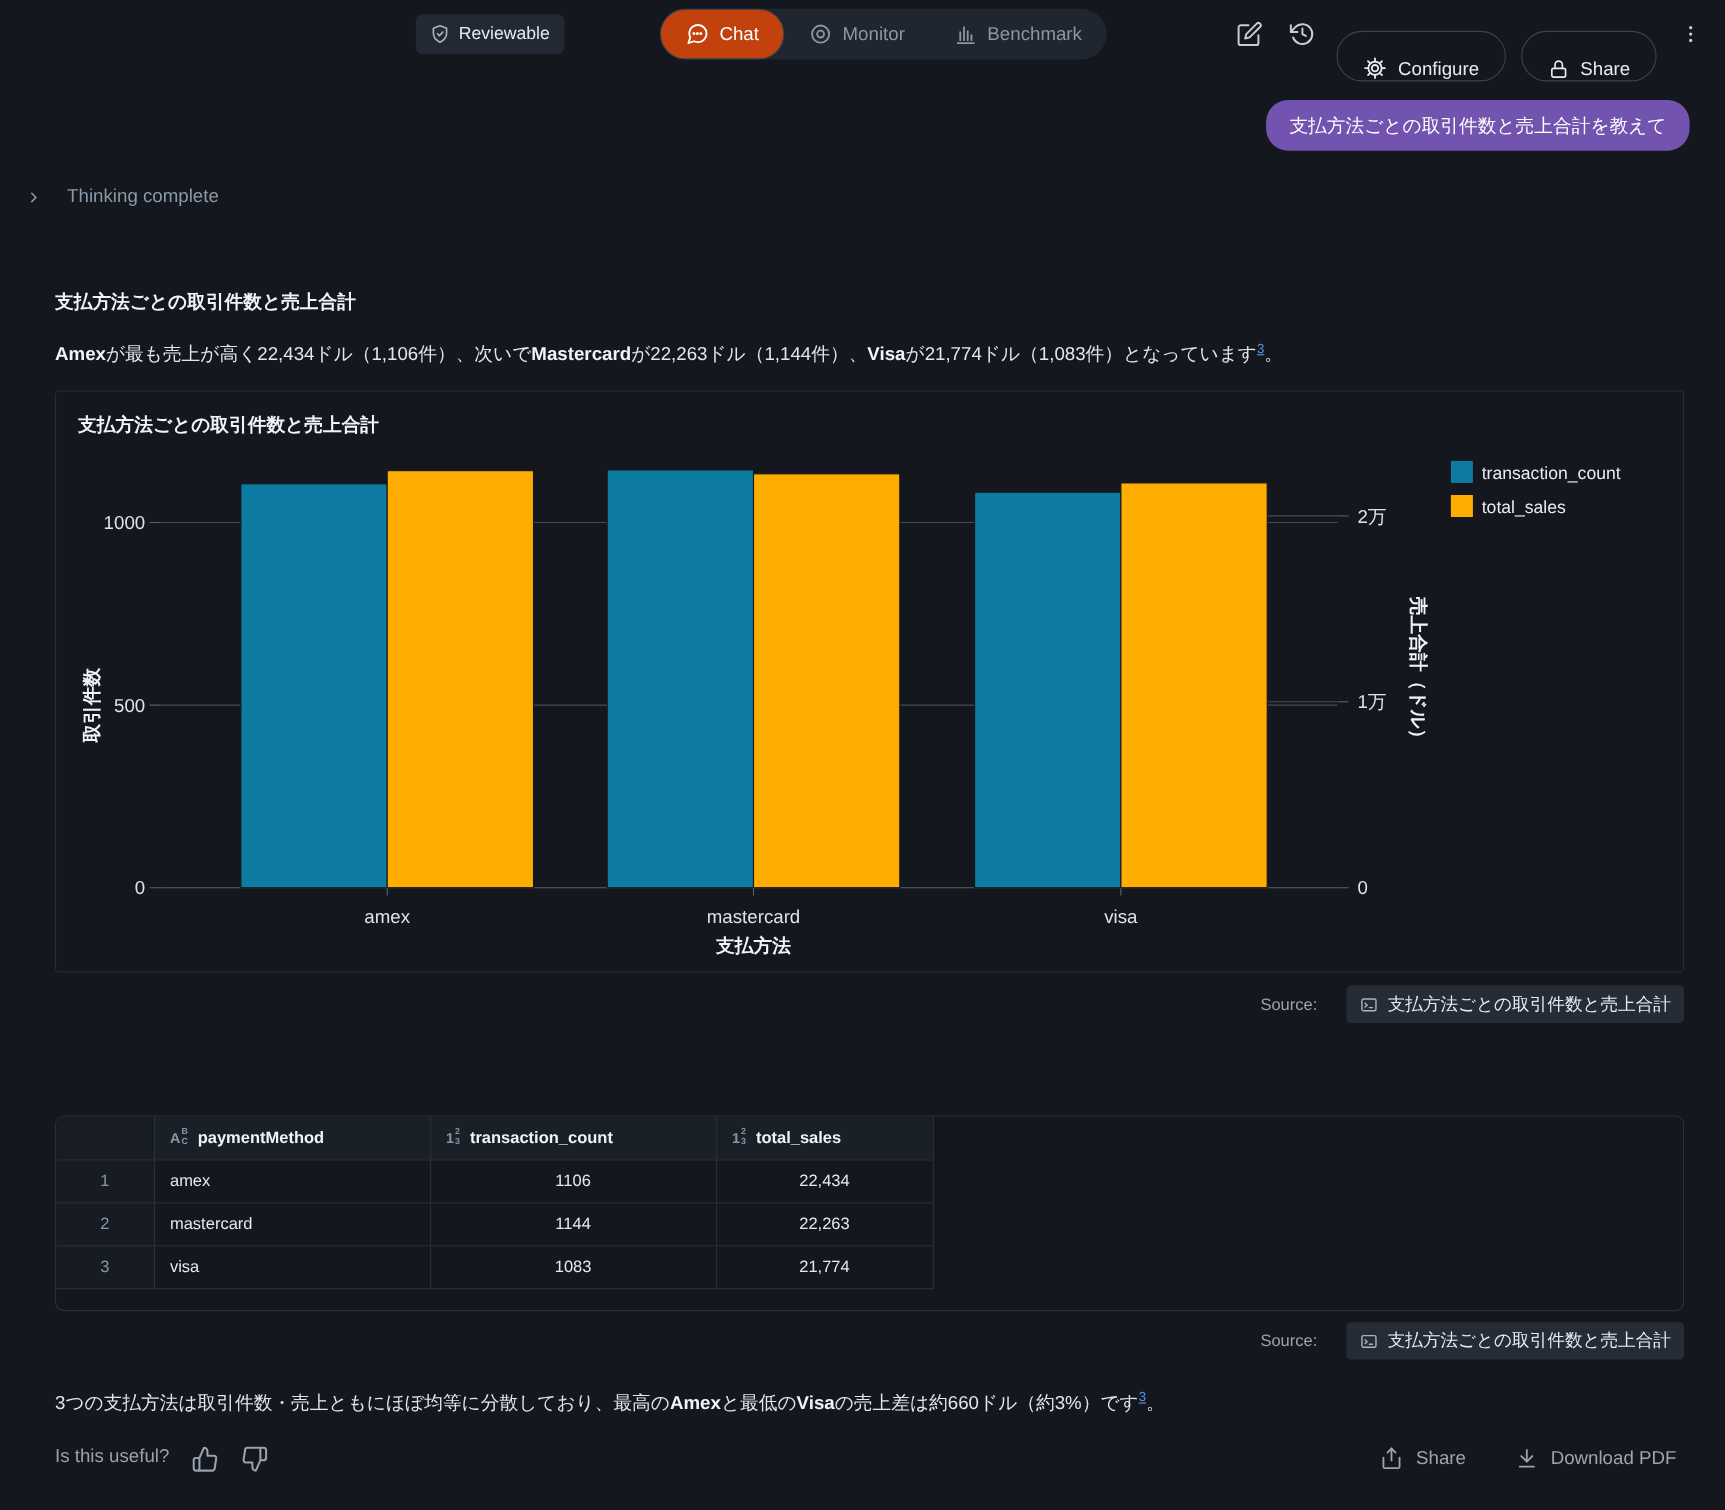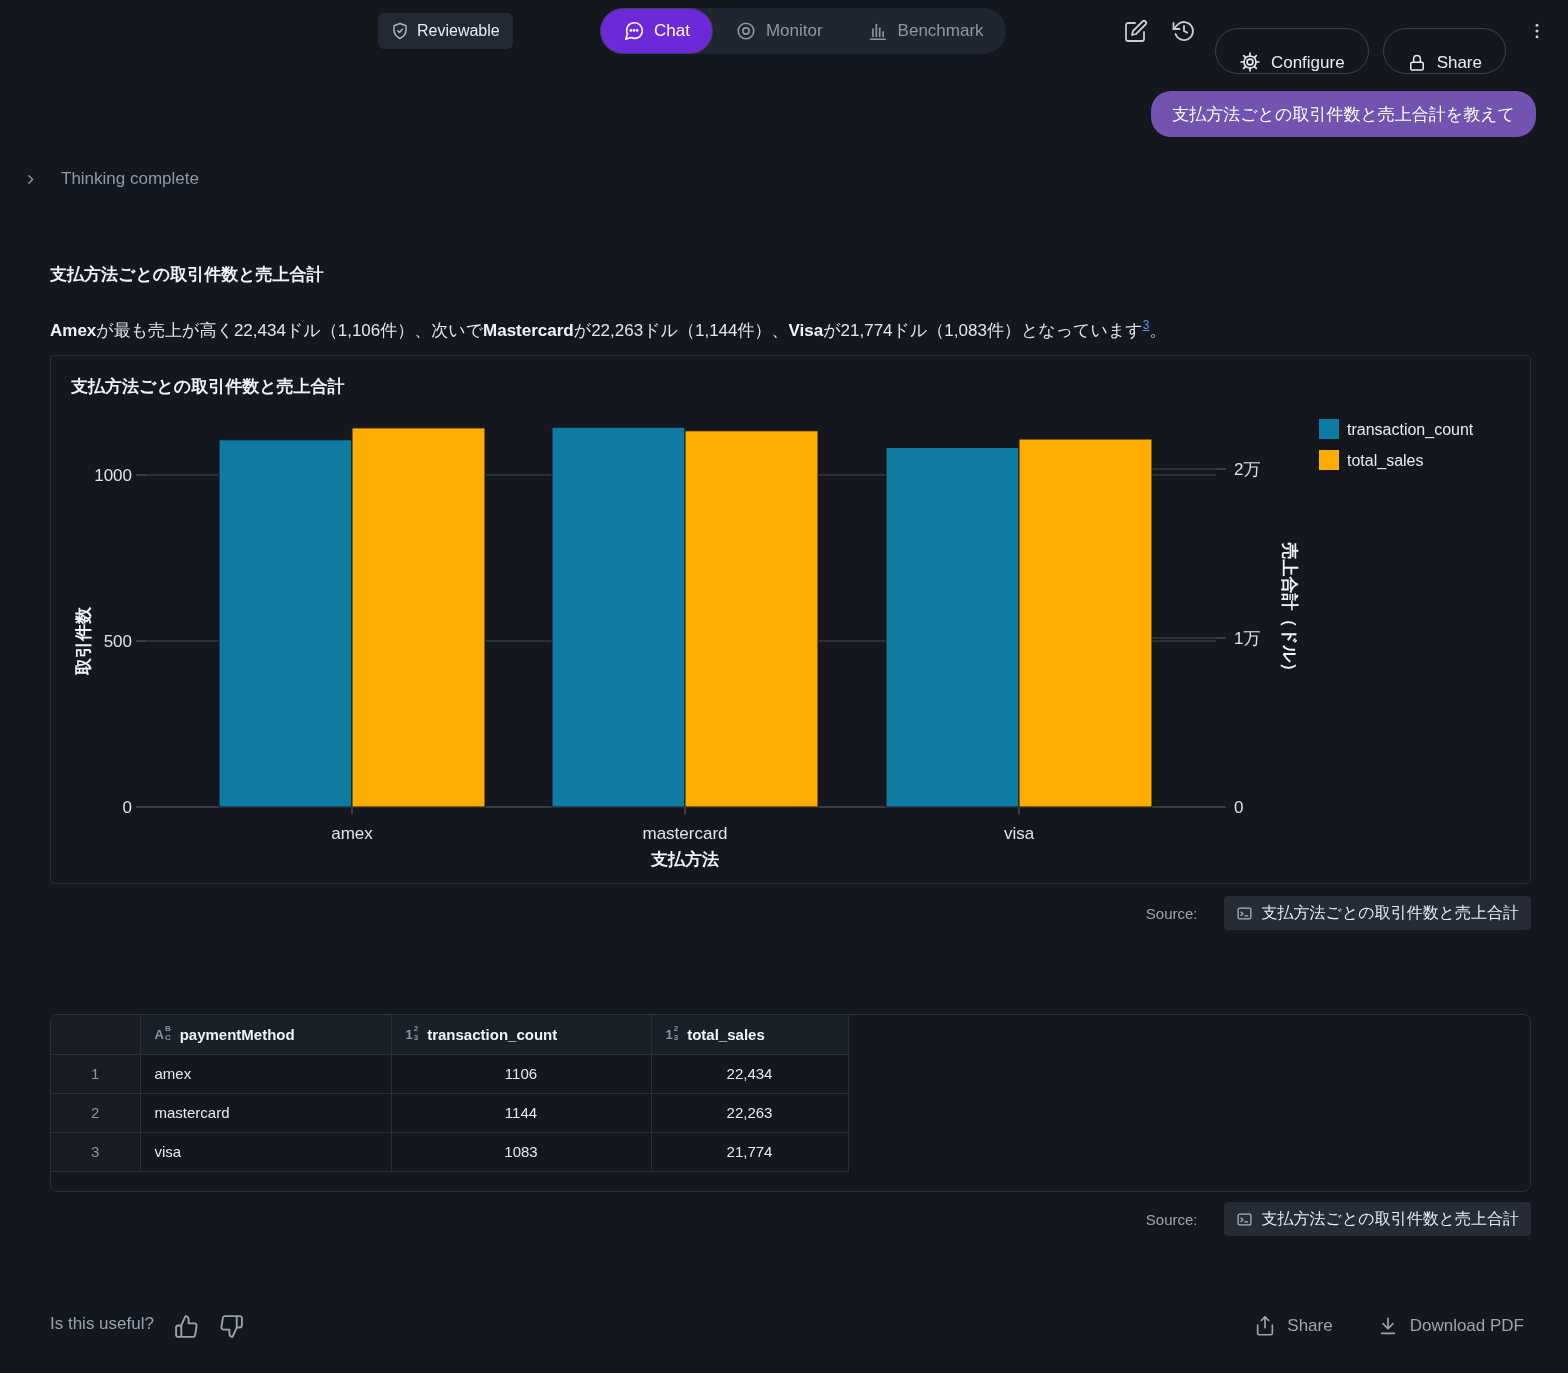--- a/index.html
+++ b/index.html
@@ -15,36 +15,36 @@
   
   .topbar { position:absolute; top:8px; left:0; right:0; height:46px; }
   .doc-title { position:absolute; left:24px; top:0; height:46px; display:flex; align-items:center; gap:10px;
     font-size:16px; font-weight:700; color:#f0f3f7; cursor:pointer; }
   .badge-reviewable { position:absolute; left:378px; top:5px; height:36px; display:flex; align-items:center; gap:8px;
     background:#232934; border-radius:6px; padding:0 13px; font-size:16px; color:#e8ecf1; }
   .tabs { position:absolute; left:600px; top:0; height:46px; display:flex; align-items:center;
     background:#20262f; border-radius:23px; }
   .tab { display:flex; align-items:center; gap:9px; height:46px; padding:0 22px; border-radius:23px;
     color:#8b97a4; font-size:17px; cursor:pointer; }
-  .tab.active { background:#6d28d9; border:1px solid #3c434d; color:#ffffff; }
+  .tab.active { background:#c2410c; border:1px solid #3c434d; color:#ffffff; }
   .topbar-right { position:absolute; right:14px; top:0; height:46px; display:flex; align-items:center; gap:14px; }
   .icon-btn { background:none; border:none; color:#c6cdd5; width:34px; height:34px;
     display:flex; align-items:center; justify-content:center; cursor:pointer; }
   .pill-btn { display:flex; align-items:flex-end; gap:10px; height:46px; padding:0 23px;
     border:1px solid #3c434d; border-radius:23px; background:transparent; color:#e8ecf1;
     font-size:17px; font-family:inherit; cursor:pointer;margin-top:40px; }
 
   
   .user-bubble { position:absolute; top:91px; right:32px; height:46px; display:flex; align-items:center;
     padding:0 21px; background:#7254b0; border-radius:20px; font-size:17px; color:#ffffff; }
   .thinking { position:absolute; top:169px; left:24px; display:flex; align-items:center; gap:24px;
     color:#8b99a8; font-size:17px; cursor:pointer; }
 
   .section-heading { position:absolute; top:263px; left:50px; font-size:17px; font-weight:700; color:#f0f3f7; }
-  .answer-p { position:absolute; top:306px; left:50px; width:1420px; font-size:17px; line-height:38px; color:#e2e7ed; }
+  .answer-p { position:absolute; top:306px; left:50px; width:1420px; font-size:17px; line-height:22px; color:#e2e7ed; }
   .answer-p b { font-weight:700; color:#f0f3f7; }
   sup.fn { color:#559ae8; font-size:12px; text-decoration:underline; cursor:pointer; }
 
   
   .chart-card { position:absolute; top:355px; left:50px; width:1481px; height:529px;
     border:1px solid #272d36; border-radius:4px; }
   .chart-card svg { position:absolute; inset:0; }
   .chart-card text { font-family:"Liberation Sans","DejaVu Sans",sans-serif; }
 
   
@@ -315,20 +315,21 @@
     <span class="source-badge">
       <svg class="ic" width="17" height="17" viewBox="0 0 24 24" fill="none" stroke="#aab3bd" stroke-width="1.8" stroke-linecap="round" stroke-linejoin="round">
           <rect x="3" y="4.5" width="18" height="15" rx="2"></rect>
           <polyline points="7 10 9.8 12.4 7 14.8"></polyline>
           <line x1="12.5" y1="15.5" x2="16.5" y2="15.5"></line>
         </svg>
       <span>支払方法ごとの取引件数と売上合計</span>
     </span>
   </div>
 
+  <p class="closing-p"><span>3つの支払方法は取引件数・売上ともにほぼ均等に分散しており、最高の</span><b>Amex</b><span>と最低の</span><b>Visa</b><span>の売上差は約660ドル（約3%）です</span><sup class="fn">3</sup>。</p>
 
   <div class="footer">
     <div class="useful">
       <span>Is this useful?</span>
       <button class="thumb-btn">
         <svg class="ic" width="25" height="25" viewBox="0 0 24 24" fill="none" stroke="currentColor" stroke-width="1.8" stroke-linecap="round" stroke-linejoin="round">
             <path d="M14 9V5a3 3 0 0 0-3-3l-4 9v11h11.28a2 2 0 0 0 2-1.7l1.38-9a2 2 0 0 0-2-2.3zM7 22H4a2 2 0 0 1-2-2v-7a2 2 0 0 1 2-2h3"></path>
           </svg>
       </button>
       <button class="thumb-btn">

